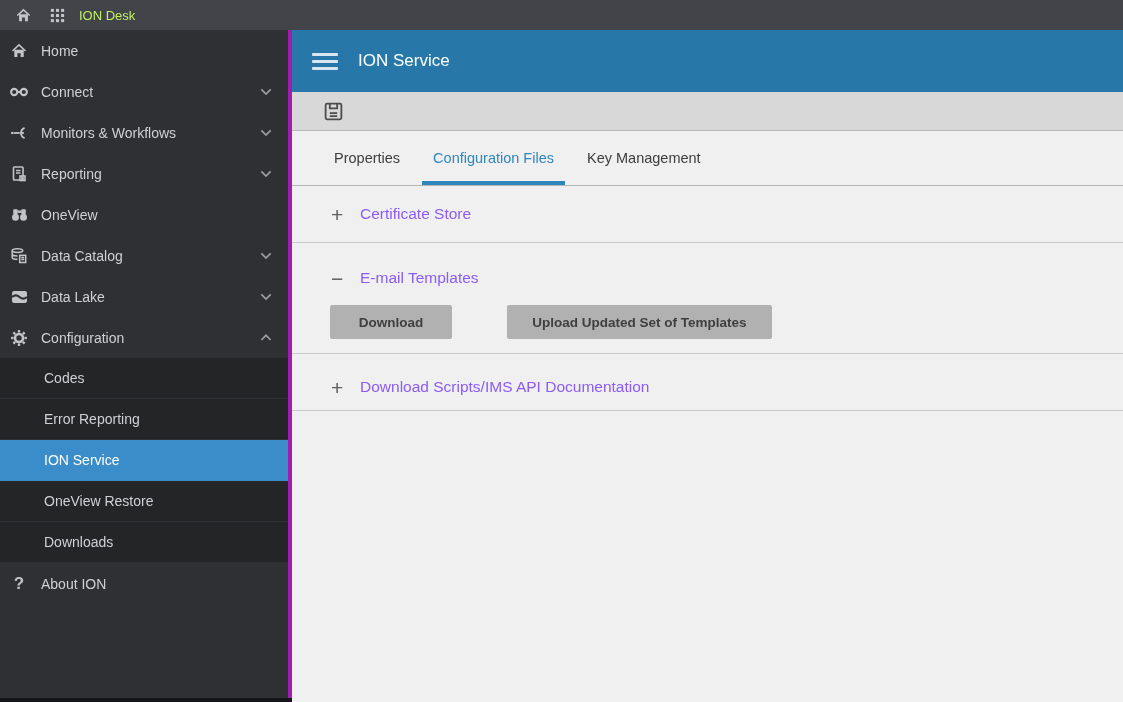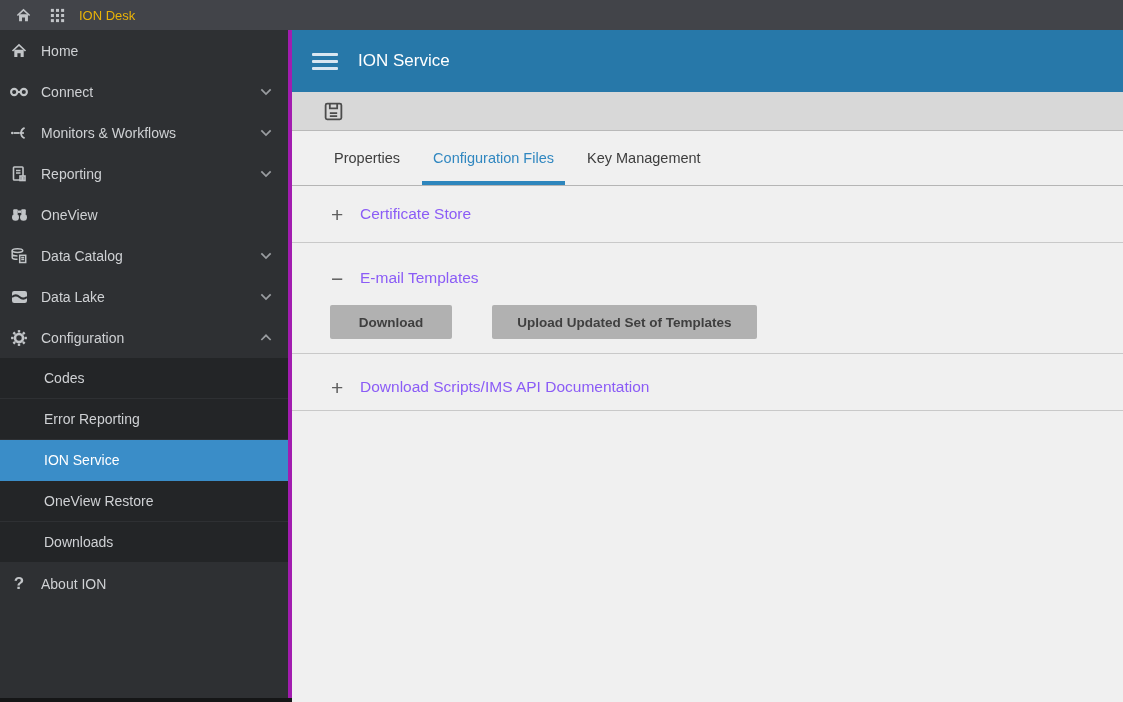--- a/index.html
+++ b/index.html
@@ -8,21 +8,21 @@
 
   .app { position:relative; width:1123px; height:702px; }
 
   
   .topbar {
     position:absolute; top:0; left:0; width:1123px; height:30px;
     background:#424449; display:flex; align-items:center; padding-left:14px;
   }
   .tb-icon { display:inline-flex; align-items:center; justify-content:center; width:18px; height:18px; cursor:pointer; }
   .tb-icon + .tb-icon { margin-left:16px; }
-  .tb-title { color:#eab308; font-size:13px; margin-left:13px; }
+  .tb-title { color:#bef264; font-size:13px; margin-left:13px; }
 
   
   .sidebar {
     position:absolute; top:30px; left:0; width:292px; height:672px;
     background:#2e3033; border-right:4px solid #a21caf;
   }
   .nav-item {
     position:relative; height:41px; display:flex; align-items:center;
     padding-left:8px; cursor:pointer; color:#cfd1d4; font-size:14px;
   }
@@ -55,21 +55,21 @@
   }
   .tab.active { color:#3087c0; border-bottom-color:#2e86bd; }
 
   .content { flex:1; overflow:hidden; }
   .section { border-bottom:1px solid #c9c9c9; }
   .sec-header { height:56px; display:flex; align-items:center; padding-left:39px; cursor:pointer; }
   .exp-icon { width:29px; font-size:21px; color:#5f5f5f; line-height:1; }
   .sec-title { font-size:15.5px; color:#8b5cf6; }
   .section--email .sec-header { padding-top:20px; height:50px; }
   .section--scripts .sec-header { padding-top:10px; }
-  .sec-body { padding:12px 0 14px 38px; display:flex; gap:0; }
+  .sec-body { padding:12px 0 14px 38px; display:flex; gap:15px; }
   .btn {
     height:34px; background:#b1b1b1; border:none; border-radius:2px;
     font-family:"Liberation Sans", sans-serif; font-size:13.5px; font-weight:bold;
     color:#3f3f3f; cursor:pointer; padding:0 10px;
   }
   .btn--download { width:122px; }
   .btn--upload { width:265px;margin-left:40px; }
 
   svg { display:block; }
 </style>

